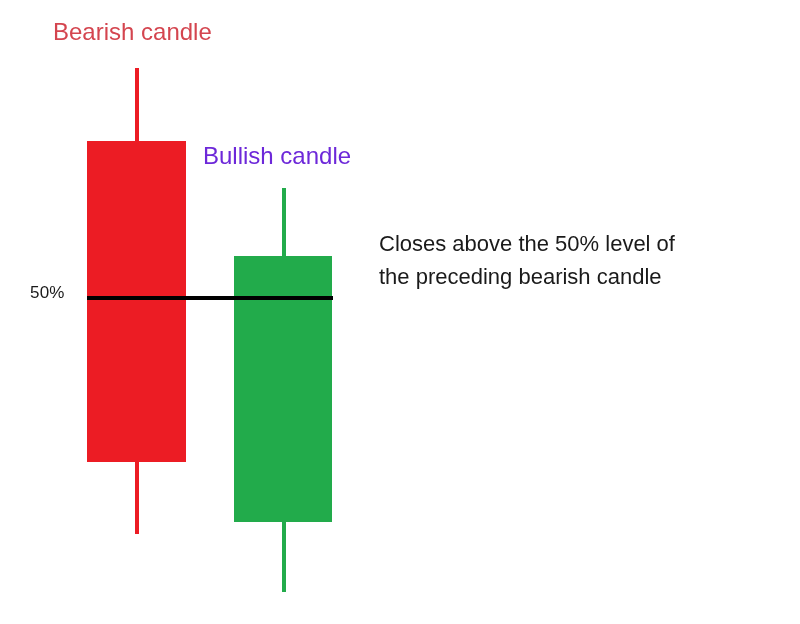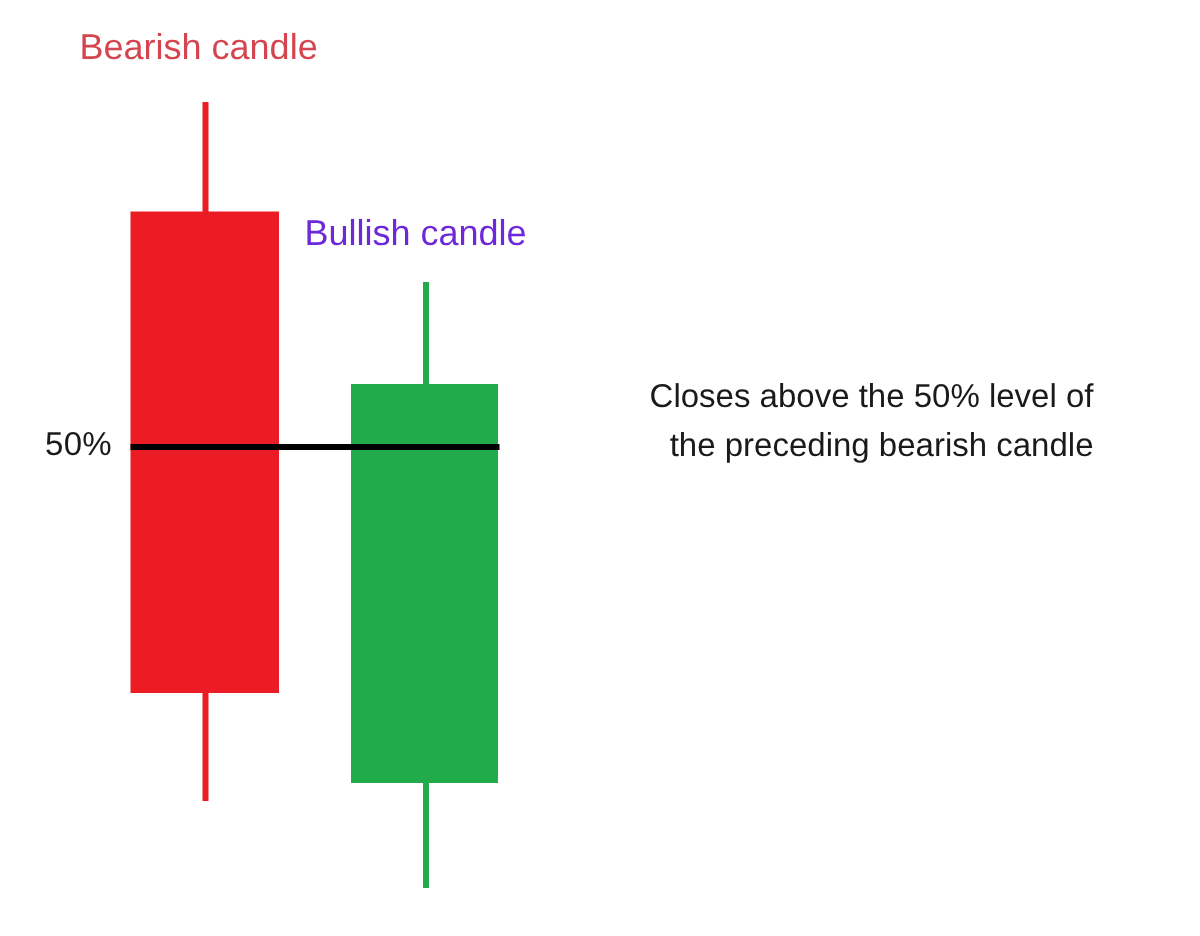--- a/index.html
+++ b/index.html
@@ -78,21 +78,21 @@
     left: 87px;
     top: 296px;
     width: 246px;
     height: 4px;
     background: #000000;
   }
   #midpoint-label {
     position: absolute;
     left: 30px;
     top: 283px;
-    font-size: 22px;
+    font-size: 17px;
     color: #1a1a1a;
     letter-spacing: 0.2px;
     white-space: nowrap;
   }
 
   
   #bearish-label {
     position: absolute;
     left: 53px;
     top: 18px;
@@ -109,39 +109,38 @@
     white-space: nowrap;
   }
 
   
   .annotation {
     position: absolute;
     font-size: 22px;
     line-height: 1.48;
     color: #1a1a1a;
     width: 350px;
-    margin-top: 20px;
   }
   #annotation-close {
     left: 379px;
     top: 228px;
   }
   #annotation-gap {
     left: 379px;
     top: 482px;
   }
   .annotation-line {
     display: block;
     white-space: nowrap;
   }
 </style>
 </head>
 <body>
 
-<div id="diagram-canvas" style="background: rgb(255, 255, 255); text-align: right;">
+<div id="diagram-canvas" style="background: rgb(255, 255, 255);">
 
   <div id="bearish-label" style="color: rgb(212, 69, 79);">Bearish candle</div>
 
   <div id="bearish-upper-wick" class="candle-wick bearish-fill" style="background: rgb(236, 28, 36);"></div>
   <div id="bearish-body" class="candle-body bearish-fill" style="background: rgb(236, 28, 36);"></div>
   <div id="bearish-lower-wick" class="candle-wick bearish-fill" style="background: rgb(236, 28, 36);"></div>
 
   <div id="bullish-label" style="color: #6d28d9;">Bullish candle</div>
 
   <div id="bullish-upper-wick" class="candle-wick bullish-fill" style="background: rgb(34, 171, 75);"></div>

